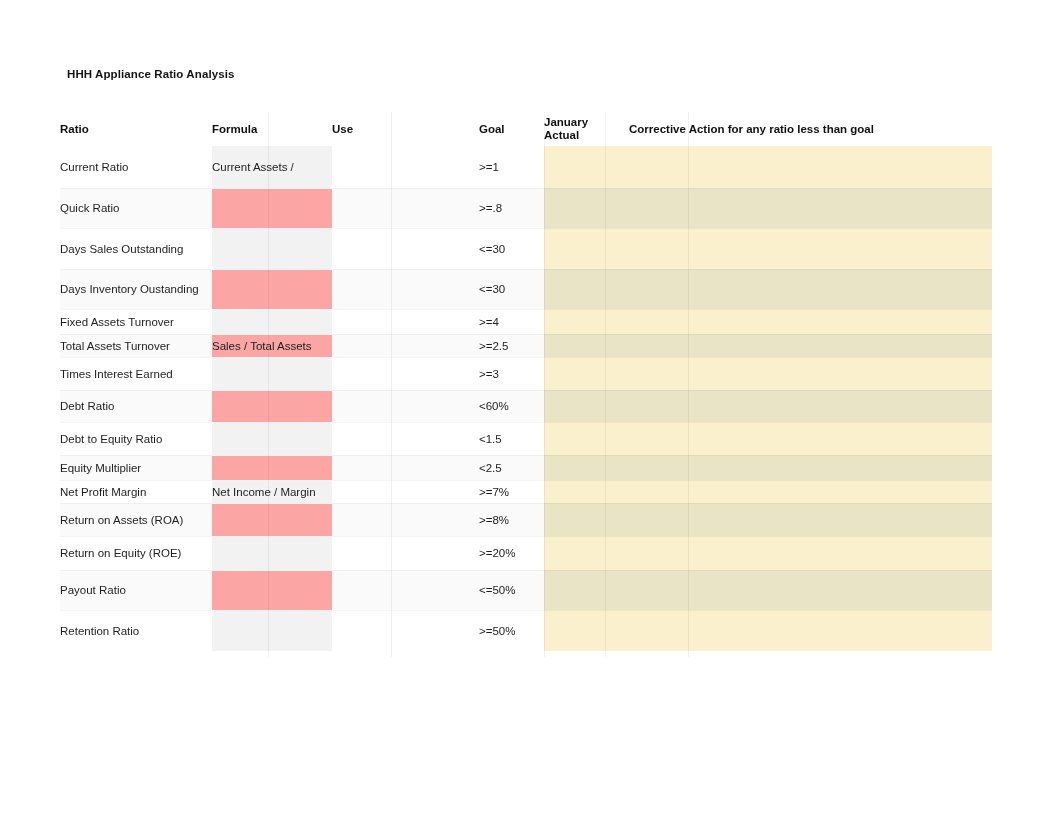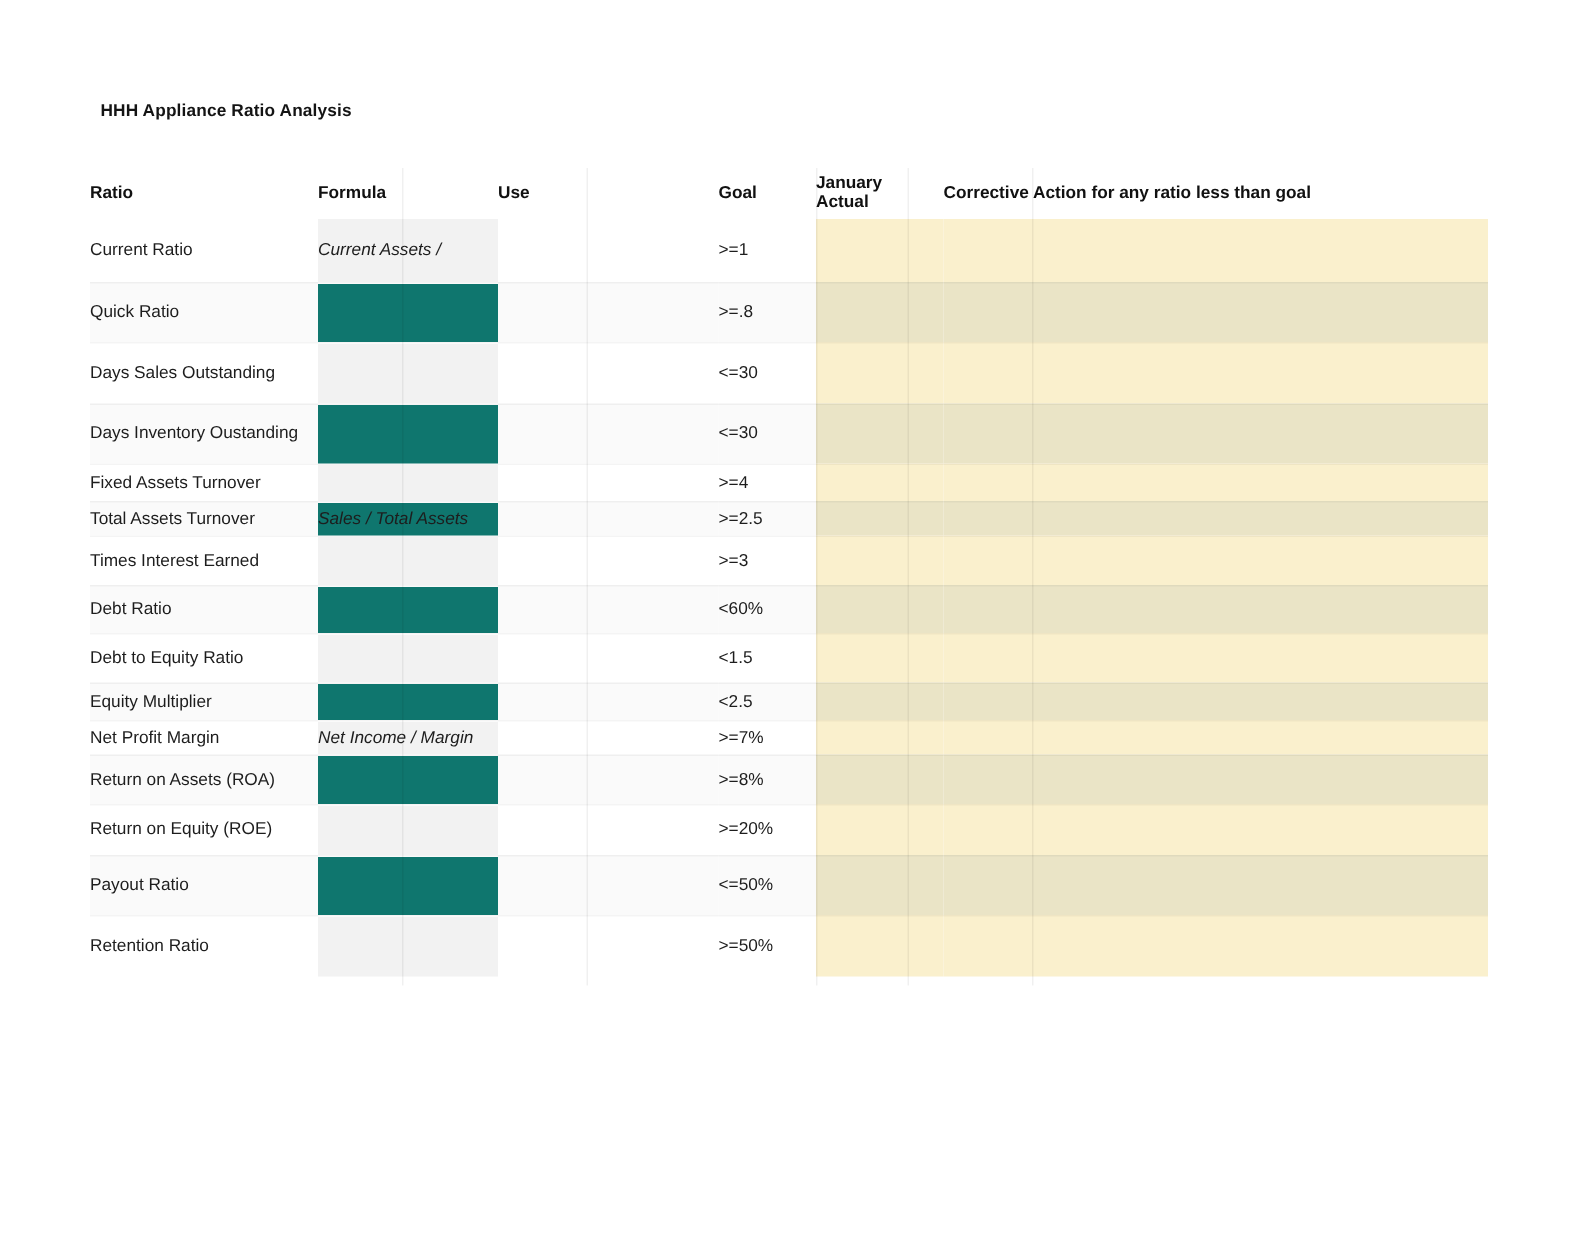--- a/index.html
+++ b/index.html
@@ -84,21 +84,21 @@
     color: #1d1d1d;
     background: #ffffff;
   }
   td.b-formula {
     padding-left: 7px;
     font-size: 11.5px;
     color: #1d1d1d;
     background: #f2f2f2;
     position: relative;
   }
-  td.b-formula .ftext { position: relative; z-index: 2; font-style: italic; }
+  td.b-formula .ftext { position: relative; z-index: 2; }
   td.b-formula.redact .ftext {
     color: rgba(60,60,60,0.30);
     filter: blur(3.2px);
   }
   td.b-use {
     background: #ffffff;
     border-left: 1px solid #f4f4f4;
   }
   td.b-goal {
     padding-left: 20px;
@@ -109,21 +109,21 @@
   }
   td.b-jan  { background: #faf0cd; }
   td.b-corr { background: #faf0cd; }
 
   
   tr.band td {
     border-top: 1px solid rgba(0,0,0,0.045);
     border-bottom: 1px solid rgba(0,0,0,0.045);
   }
   tr.band td.b-ratio   { background: #fafafa; }
-  tr.band td.b-formula { background: #0f766e; margin-top: 40px; }
+  tr.band td.b-formula { background: #fca5a5; margin-top: 40px; }
   tr.band td.b-use     { background: #fafafa; }
   tr.band td.b-goal    { background: #fafafa; }
   tr.band td.b-jan     { background: #eae4c6; }
   tr.band td.b-corr    { background: #eae4c6; }
 
   
   .vsep {
     position: absolute;
     top: 0;
     width: 1px;

